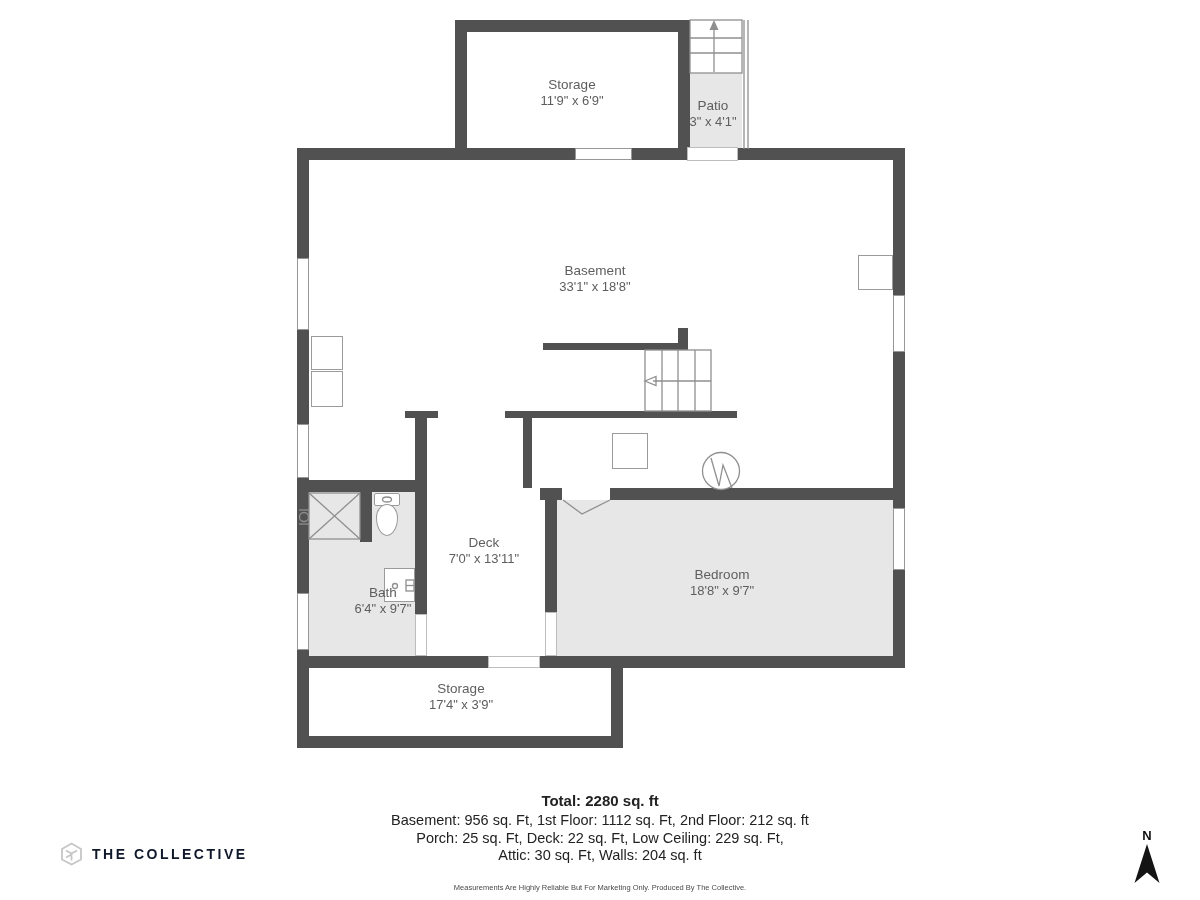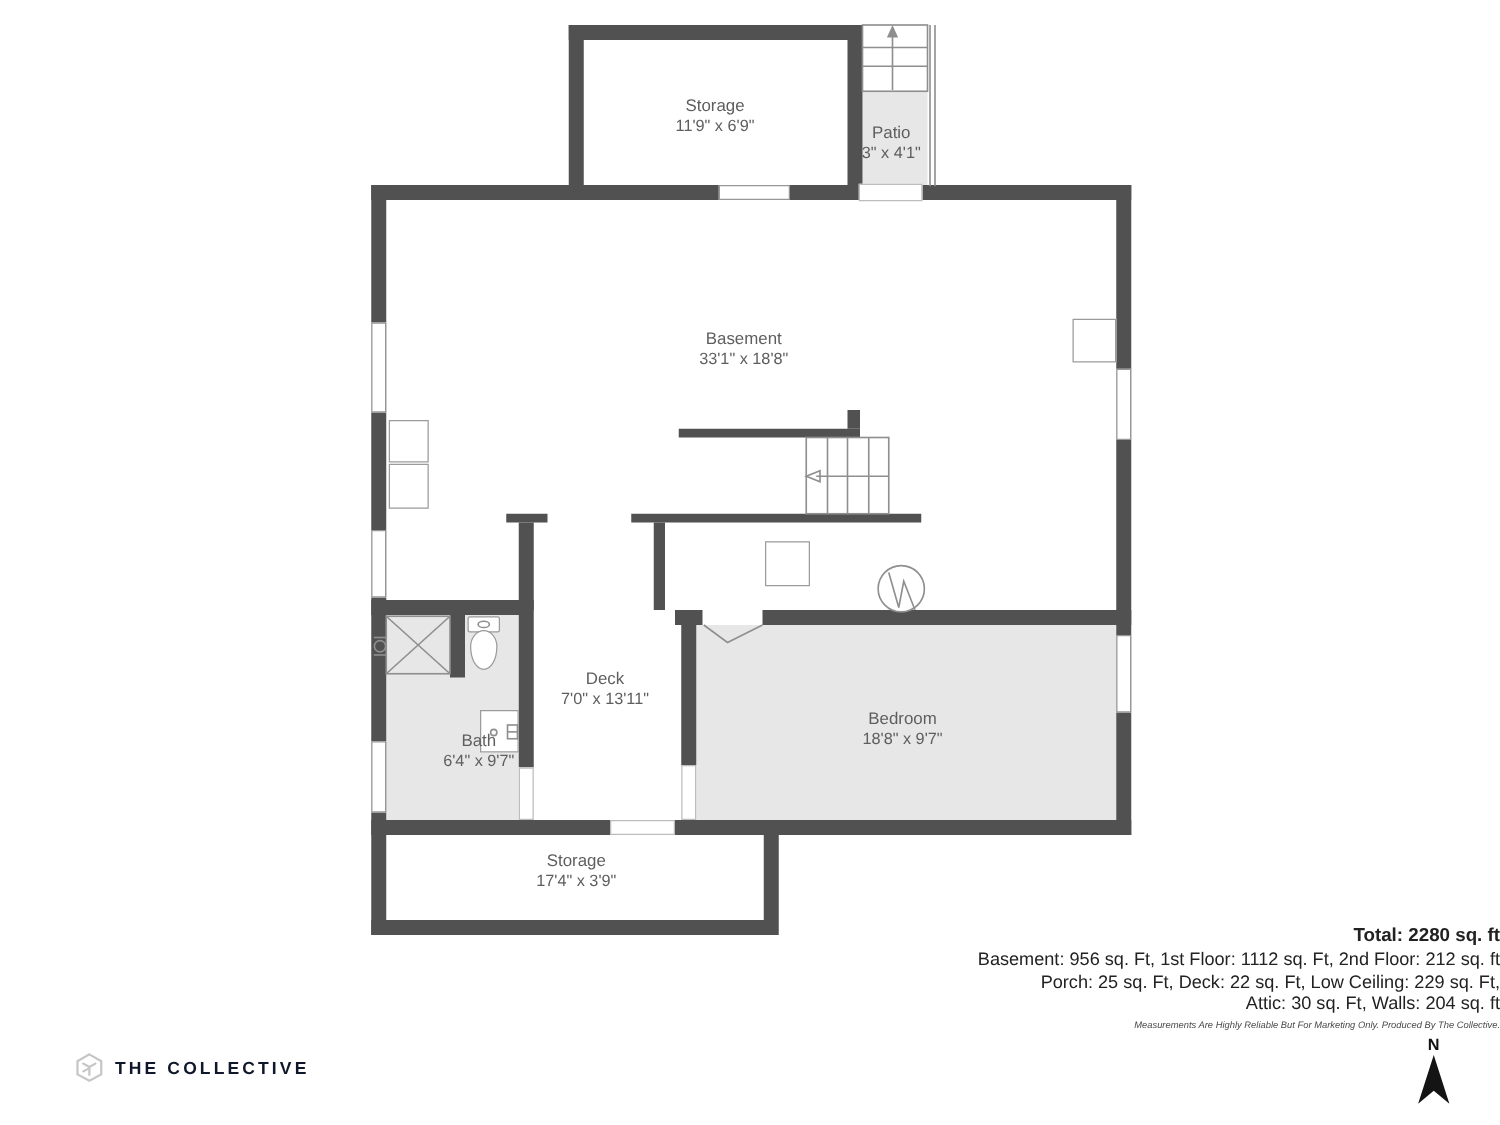--- a/index.html
+++ b/index.html
@@ -11,24 +11,24 @@
   .grayroom{position:absolute;background:#e7e7e7;}
   .win{position:absolute;background:#fff;border:1px solid #979797;box-sizing:border-box;}
   .dooropen{position:absolute;background:#fff;box-sizing:border-box;}
   .dooropen.framed{border:1px solid #bdbdbd;}
   .fix{position:absolute;background:#fff;border:1px solid #9b9b9b;box-sizing:border-box;}
   .bowl{position:absolute;background:#fff;border:1px solid #9b9b9b;border-radius:50% 50% 50% 50% / 42% 42% 58% 58%;box-sizing:border-box;}
   .room-label{position:absolute;transform:translateX(-50%);text-align:center;color:#5e5e5e;white-space:nowrap;}
   .rname{font-size:13.5px;line-height:17px;}
   .rdims{font-size:13px;line-height:16px;}
   .svgoverlay{position:absolute;left:0;top:0;pointer-events:none;}
-  .footer{position:absolute;left:0;right:0;top:740px;text-align:right;color:#222;}
+  .footer{position:absolute;left:0;right:0;top:792px;text-align:center;color:#222;}
   .ftotal{font-weight:bold;font-size:15px;line-height:18px;margin-bottom:2px;}
   .fline{font-size:14.5px;line-height:17.5px;}
-  .fdisclaimer{font-size:7.5px;line-height:10px;margin-top:2px;color:#4a4a4a;font-style:italic;}
+  .fdisclaimer{font-size:7.5px;line-height:10px;margin-top:18px;color:#4a4a4a;}
   .logo{position:absolute;left:60px;top:842px;display:flex;align-items:center;gap:9px;color:#0f172a;}
   .logotext{font-size:14px;font-weight:bold;letter-spacing:2.5px;}
   .compass{position:absolute;left:1129px;top:829px;width:36px;text-align:center;color:#111;}
   .compass .nlabel{font-size:13px;font-weight:bold;line-height:13px;margin-bottom:1px;}
 </style>
 </head>
 <body>
 
 <div class="canvas">
 

